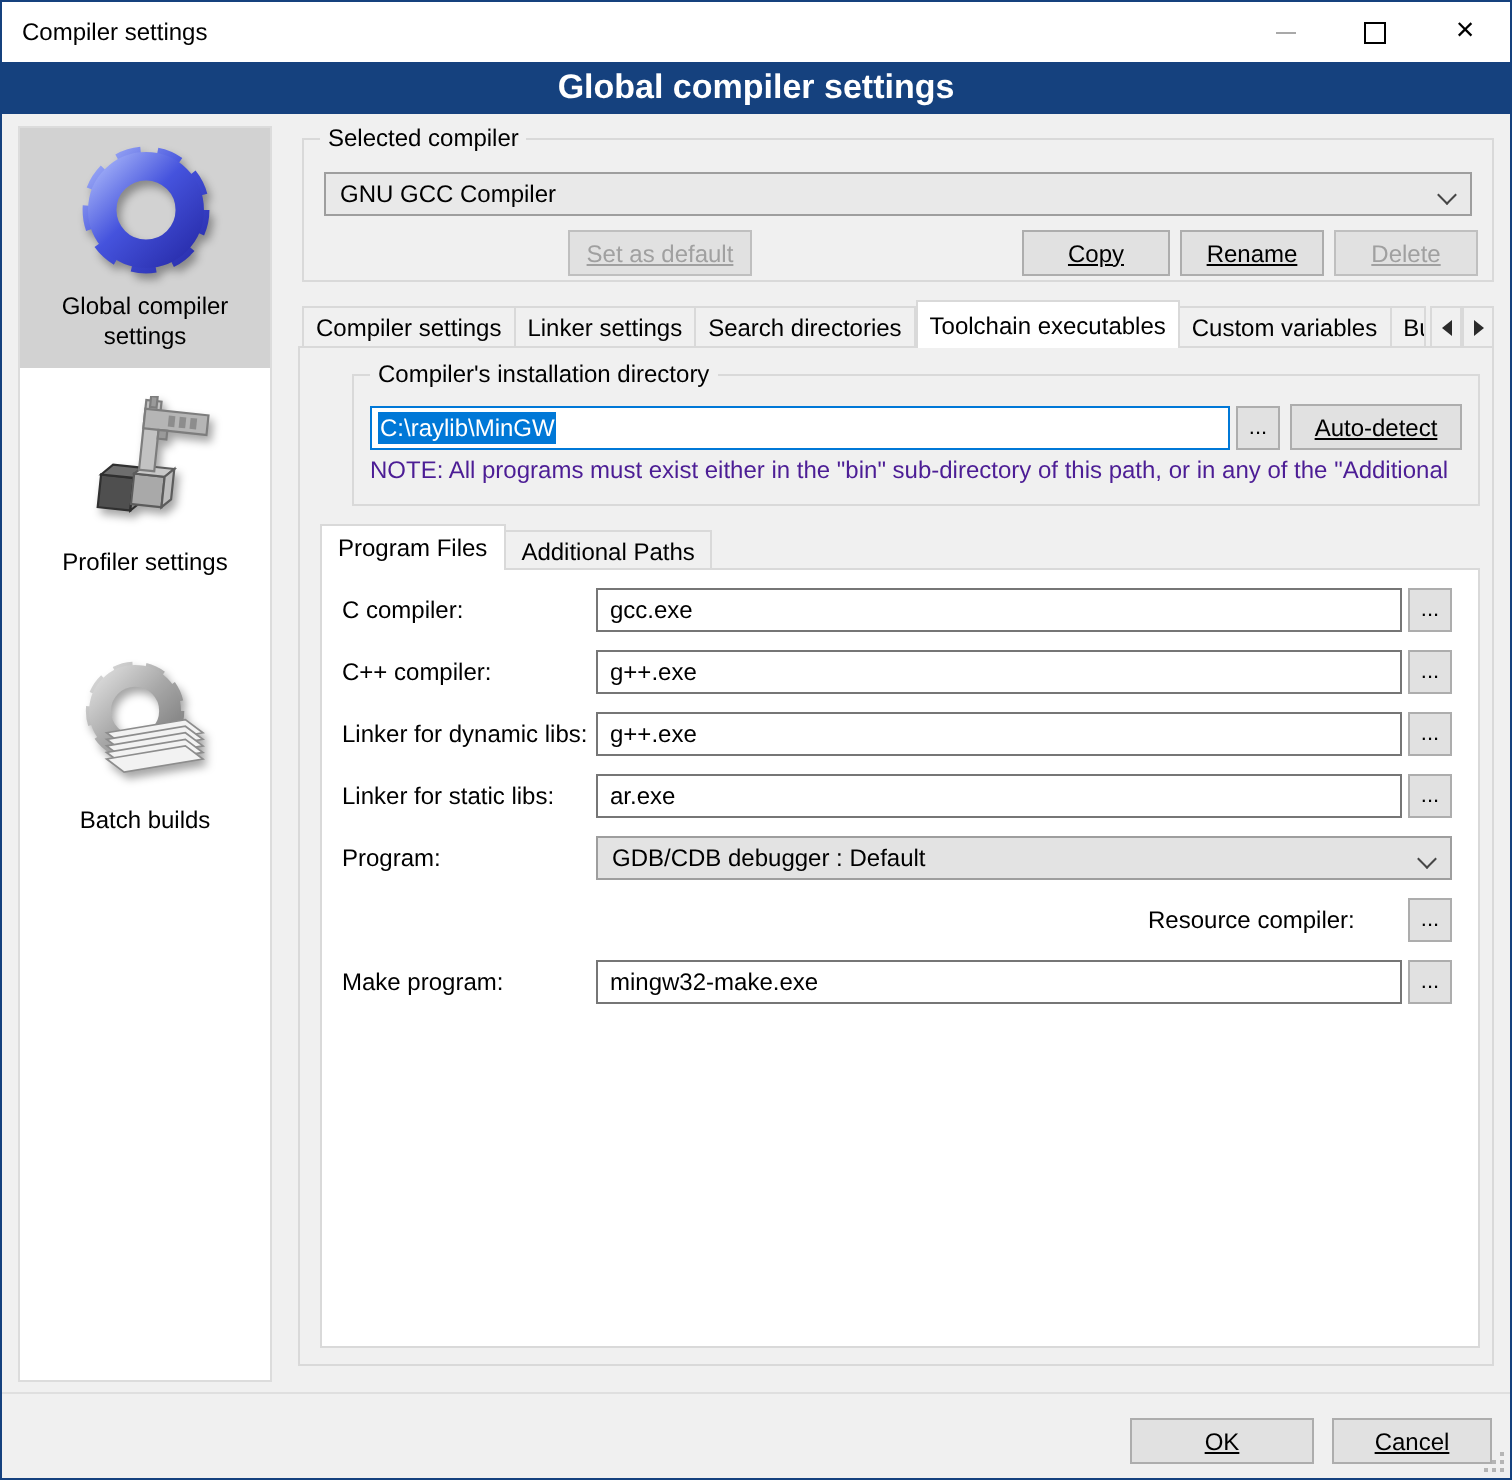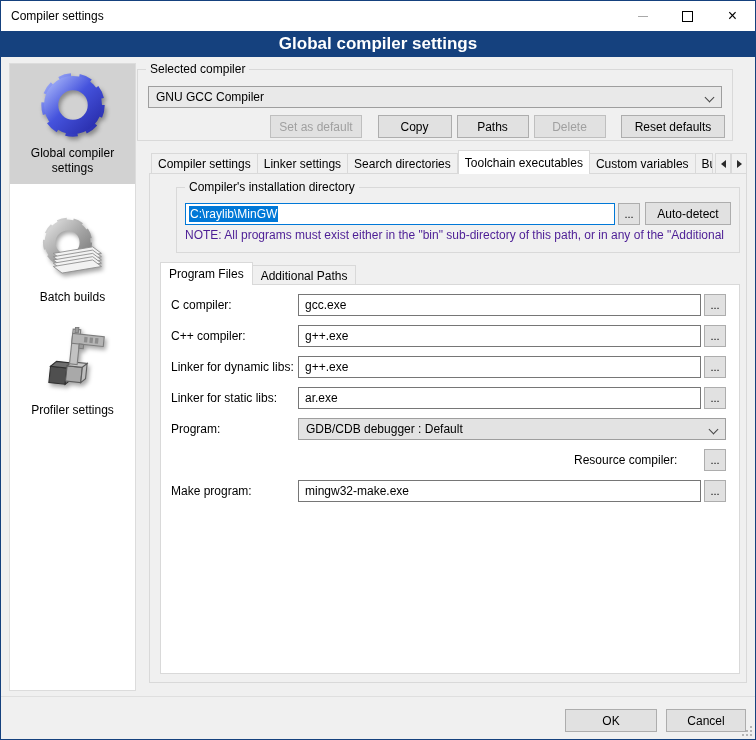--- a/index.html
+++ b/index.html
@@ -25,25 +25,25 @@
   .side-item .slabel{display:block;margin-top:6px;font-size:12px;color:#000;line-height:1.25;}
   .side-item.i2{margin-top:8px;}
   .side-item.i3{margin-top:24px;}
   
   .group{position:absolute;border:1px solid #d9d9d9;box-sizing:border-box;}
   .group-label{position:absolute;top:-8px;left:8px;background:#f0f0f0;padding:0 4px;font-size:12px;color:#000;}
   
   .combo{position:relative;height:22px;background:#e9e9e9;border:1px solid #9e9e9e;box-sizing:border-box;display:flex;align-items:center;padding:0 22px 0 7px;font-size:12px;cursor:default;}
   .combo .chev{position:absolute;right:8px;top:7px;width:6px;height:6px;border-right:1.4px solid #464646;border-bottom:1.4px solid #464646;transform:rotate(45deg);}
   
-  .btn{height:23px;background:#e1e1e1;border:1px solid #adadad;font-size:12px;font-family:"Liberation Sans",sans-serif;color:#000;padding:0 2px;box-sizing:border-box;}
+  .btn{height:23px;background:#e1e1e1;border:1px solid #adadad;font-size:12px;font-family:"Liberation Sans",sans-serif;color:#000;padding:0 2px;box-sizing:border-box;text-decoration:underline;}
   .btn.disabled{color:#a0a0a0;border-color:#bfbfbf;}
   .browse{width:22px;height:22px;background:#e1e1e1;border:1px solid #adadad;font-size:11px;line-height:10px;padding:0;margin-left:3px;box-sizing:border-box;font-family:"Liberation Sans",sans-serif;}
   
-  .sel-group{left:136px;top:12px;width:596px;height:72px;}
+  .sel-group{left:150px;top:12px;width:596px;height:72px;}
   .sel-combo{margin:16px 10px 0 10px;}
   .sel-btnrow{display:flex;margin-top:7px;padding:0 7px;}
   .sel-btnrow .b-setdef{margin-left:125px;width:92px;}
   .sel-btnrow .b-copy{margin-left:auto;width:74px;}
   .sel-btnrow .b-rename{margin-left:5px;width:72px;}
   .sel-btnrow .b-delete{margin-left:5px;width:72px;}
   .sel-btnrow .b-reset{margin-left:auto;width:104px;}
   
   .tabs{position:absolute;left:150px;top:93px;right:8px;height:24px;display:flex;align-items:flex-end;z-index:3;}
   .tab{height:21px;line-height:21px;padding:0 6px;font-size:12px;background:#f0f0f0;border:1px solid #d9d9d9;border-left:none;box-sizing:border-box;white-space:nowrap;cursor:default;}
@@ -122,20 +122,40 @@
             <linearGradient id="gb" x1="0" y1="0" x2="1" y2="1">
               <stop offset="0" stop-color="#9caaf6"></stop>
                 <stop offset="0.45" stop-color="#4553dd"></stop>
                 <stop offset="1" stop-color="#2a2fae"></stop>
             </linearGradient>
           </defs>
           <circle cx="32" cy="32" r="23" fill="none" stroke="url(#gb)" stroke-width="12" stroke-dasharray="9.5 6.6"></circle>
           <circle cx="32" cy="32" r="20" fill="none" stroke="url(#gb)" stroke-width="13"></circle>
         </svg>
         <span class="slabel">Global compiler settings</span>
+      </div>
+      <div class="side-item i2">
+        <svg class="icon" viewBox="0 0 64 64">
+          <g transform="rotate(6 32 32)">
+            <rect x="12" y="38" width="15" height="15" fill="#4f4f4f" stroke="#303030"></rect>
+            <path d="M12 38 L17 33 L32 33 L27 38 Z" fill="#6e6e6e" stroke="#303030"></path>
+            <path d="M27 38 L32 33 L32 48 L27 53 Z" fill="#8a8a8a" stroke="#303030"></path>
+            <rect x="27" y="36" width="14" height="14" fill="#a9a9a9" stroke="#5c5c5c"></rect>
+            <path d="M27 36 L31 32 L45 32 L41 36 Z" fill="#c8c8c8" stroke="#5c5c5c"></path>
+            <path d="M41 36 L45 32 L45 46 L41 50 Z" fill="#bdbdbd" stroke="#5c5c5c"></path>
+            <rect x="29" y="2" width="7" height="32" fill="#c2c2c2" stroke="#7d7d7d"></rect>
+            <rect x="29" y="6" width="29" height="9" fill="#b5b5b5" stroke="#7d7d7d"></rect>
+            <path d="M36 15 L40 15 L40 19 L36 19 Z" fill="#9a9a9a" stroke="#7d7d7d"></path>
+            <rect x="40" y="8" width="3" height="5" fill="#8d8d8d"></rect>
+            <rect x="45" y="8" width="3" height="5" fill="#8d8d8d"></rect>
+            <rect x="50" y="8" width="3" height="5" fill="#8d8d8d"></rect>
+            <rect x="31" y="0" width="3" height="5" fill="#9a9a9a" stroke="#7d7d7d"></rect>
+          </g>
+        </svg>
+        <span class="slabel">Profiler settings</span>
       </div>
       <div class="side-item i3">
         <svg class="icon" viewBox="0 0 64 64">
           <defs>
             <linearGradient id="gg" x1="0" y1="0" x2="1" y2="1">
               <stop offset="0" stop-color="#d9d9d9"></stop>
                 <stop offset="0.5" stop-color="#a7a7a7"></stop>
                 <stop offset="1" stop-color="#7e7e7e"></stop>
             </linearGradient>
           </defs>
@@ -144,54 +164,33 @@
           <g stroke="#8d8d8d" stroke-width="0.8" fill="#f2f2f2">
             <path d="M14 36 L50 30 L58 36 L22 42 Z"></path>
             <path d="M14 39 L50 33 L58 39 L22 45 Z"></path>
             <path d="M14 42 L50 36 L58 42 L22 48 Z"></path>
             <path d="M14 45 L50 39 L58 45 L22 51 Z"></path>
             <path d="M14 48 L50 42 L58 48 L22 54 Z"></path>
           </g>
         </svg>
         <span class="slabel">Batch builds</span>
       </div>
-      <div class="side-item i2">
-        <svg class="icon" viewBox="0 0 64 64">
-          <g transform="rotate(6 32 32)">
-            <rect x="12" y="38" width="15" height="15" fill="#4f4f4f" stroke="#303030"></rect>
-            <path d="M12 38 L17 33 L32 33 L27 38 Z" fill="#6e6e6e" stroke="#303030"></path>
-            <path d="M27 38 L32 33 L32 48 L27 53 Z" fill="#8a8a8a" stroke="#303030"></path>
-            <rect x="27" y="36" width="14" height="14" fill="#a9a9a9" stroke="#5c5c5c"></rect>
-            <path d="M27 36 L31 32 L45 32 L41 36 Z" fill="#c8c8c8" stroke="#5c5c5c"></path>
-            <path d="M41 36 L45 32 L45 46 L41 50 Z" fill="#bdbdbd" stroke="#5c5c5c"></path>
-            <rect x="29" y="2" width="7" height="32" fill="#c2c2c2" stroke="#7d7d7d"></rect>
-            <rect x="29" y="6" width="29" height="9" fill="#b5b5b5" stroke="#7d7d7d"></rect>
-            <path d="M36 15 L40 15 L40 19 L36 19 Z" fill="#9a9a9a" stroke="#7d7d7d"></path>
-            <rect x="40" y="8" width="3" height="5" fill="#8d8d8d"></rect>
-            <rect x="45" y="8" width="3" height="5" fill="#8d8d8d"></rect>
-            <rect x="50" y="8" width="3" height="5" fill="#8d8d8d"></rect>
-            <rect x="31" y="0" width="3" height="5" fill="#9a9a9a" stroke="#7d7d7d"></rect>
-          </g>
-        </svg>
-        <span class="slabel">Profiler settings</span>
-      </div>
     </div>
 
     <div class="group sel-group">
       <span class="group-label">Selected compiler</span>
       <div class="combo sel-combo">
         <span>GNU GCC Compiler</span>
         <span class="chev"></span>
       </div>
       <div class="sel-btnrow">
         <button class="btn disabled b-setdef">Set as default</button>
         <button class="btn b-copy">Copy</button>
-        <button class="btn b-rename">Paths</button>
+        <button class="btn b-rename">Rename</button>
         <button class="btn disabled b-delete">Delete</button>
-        <button class="btn b-reset">Reset defaults</button>
       </div>
     </div>
 
     <div class="tabs">
       <span class="tab">Compiler settings</span>
       <span class="tab">Linker settings</span>
       <span class="tab">Search directories</span>
       <span class="tab active">Toolchain executables</span>
       <span class="tab">Custom variables</span>
       <span class="tab clip">Build options</span>

